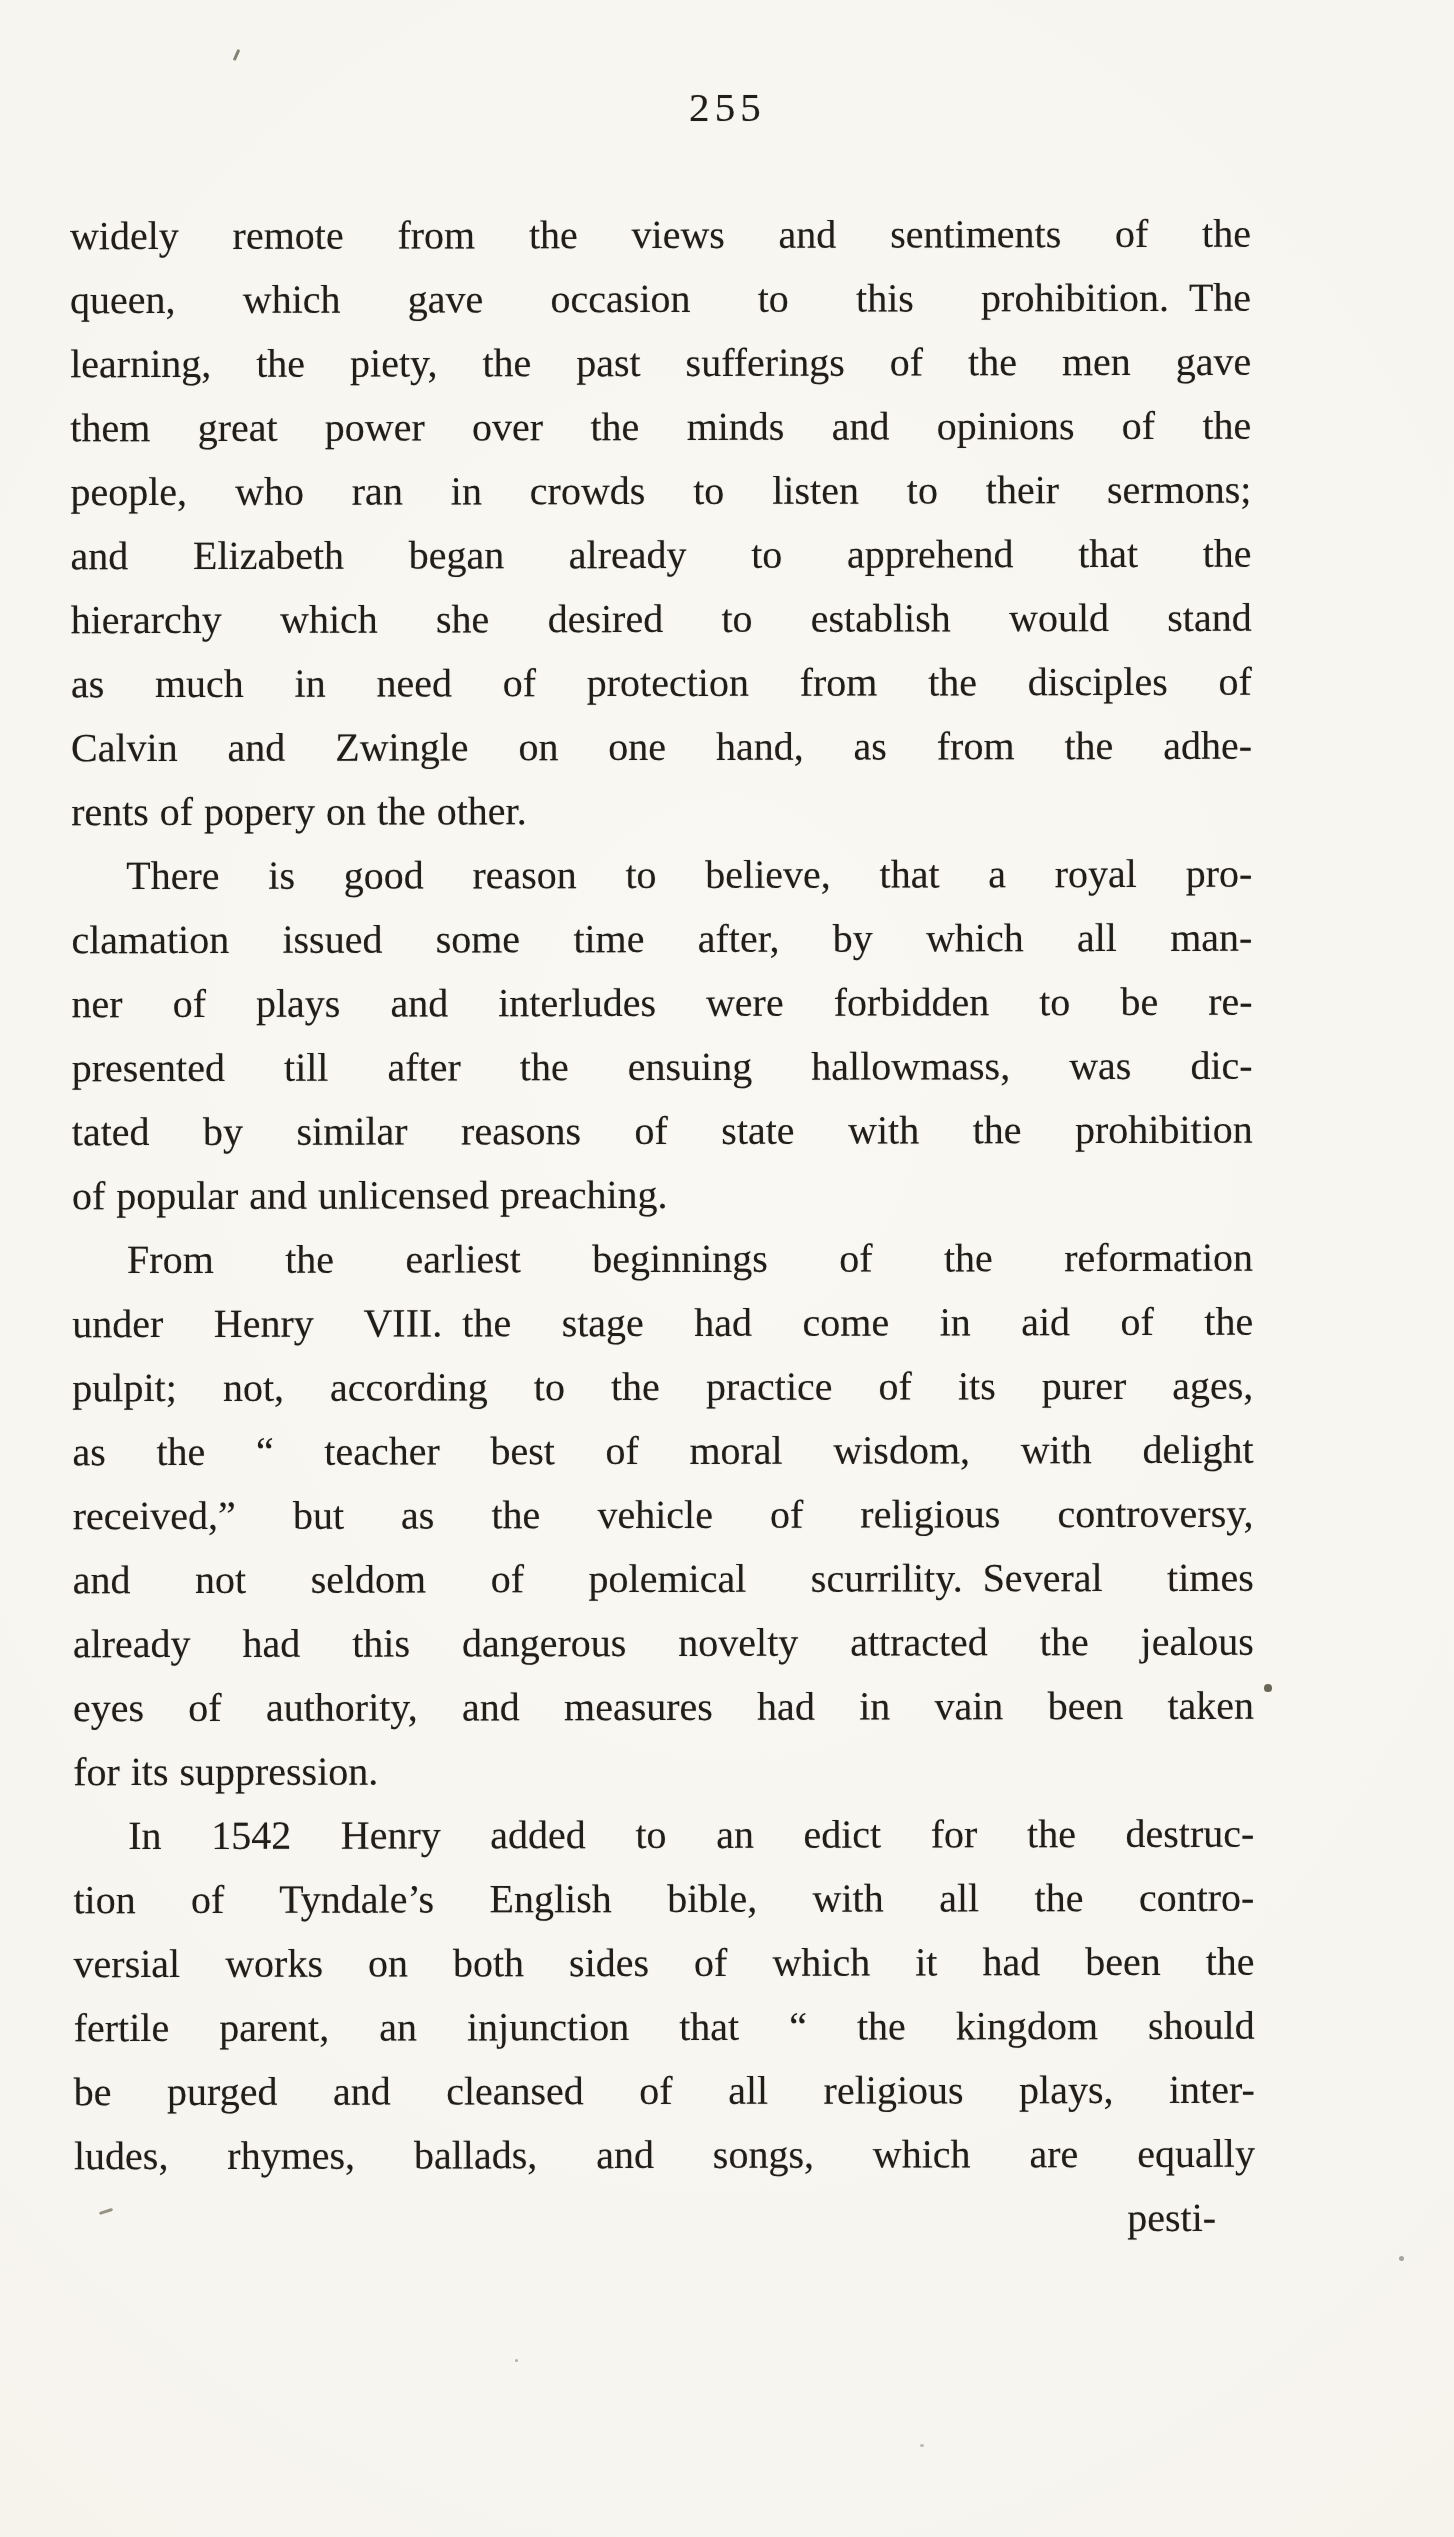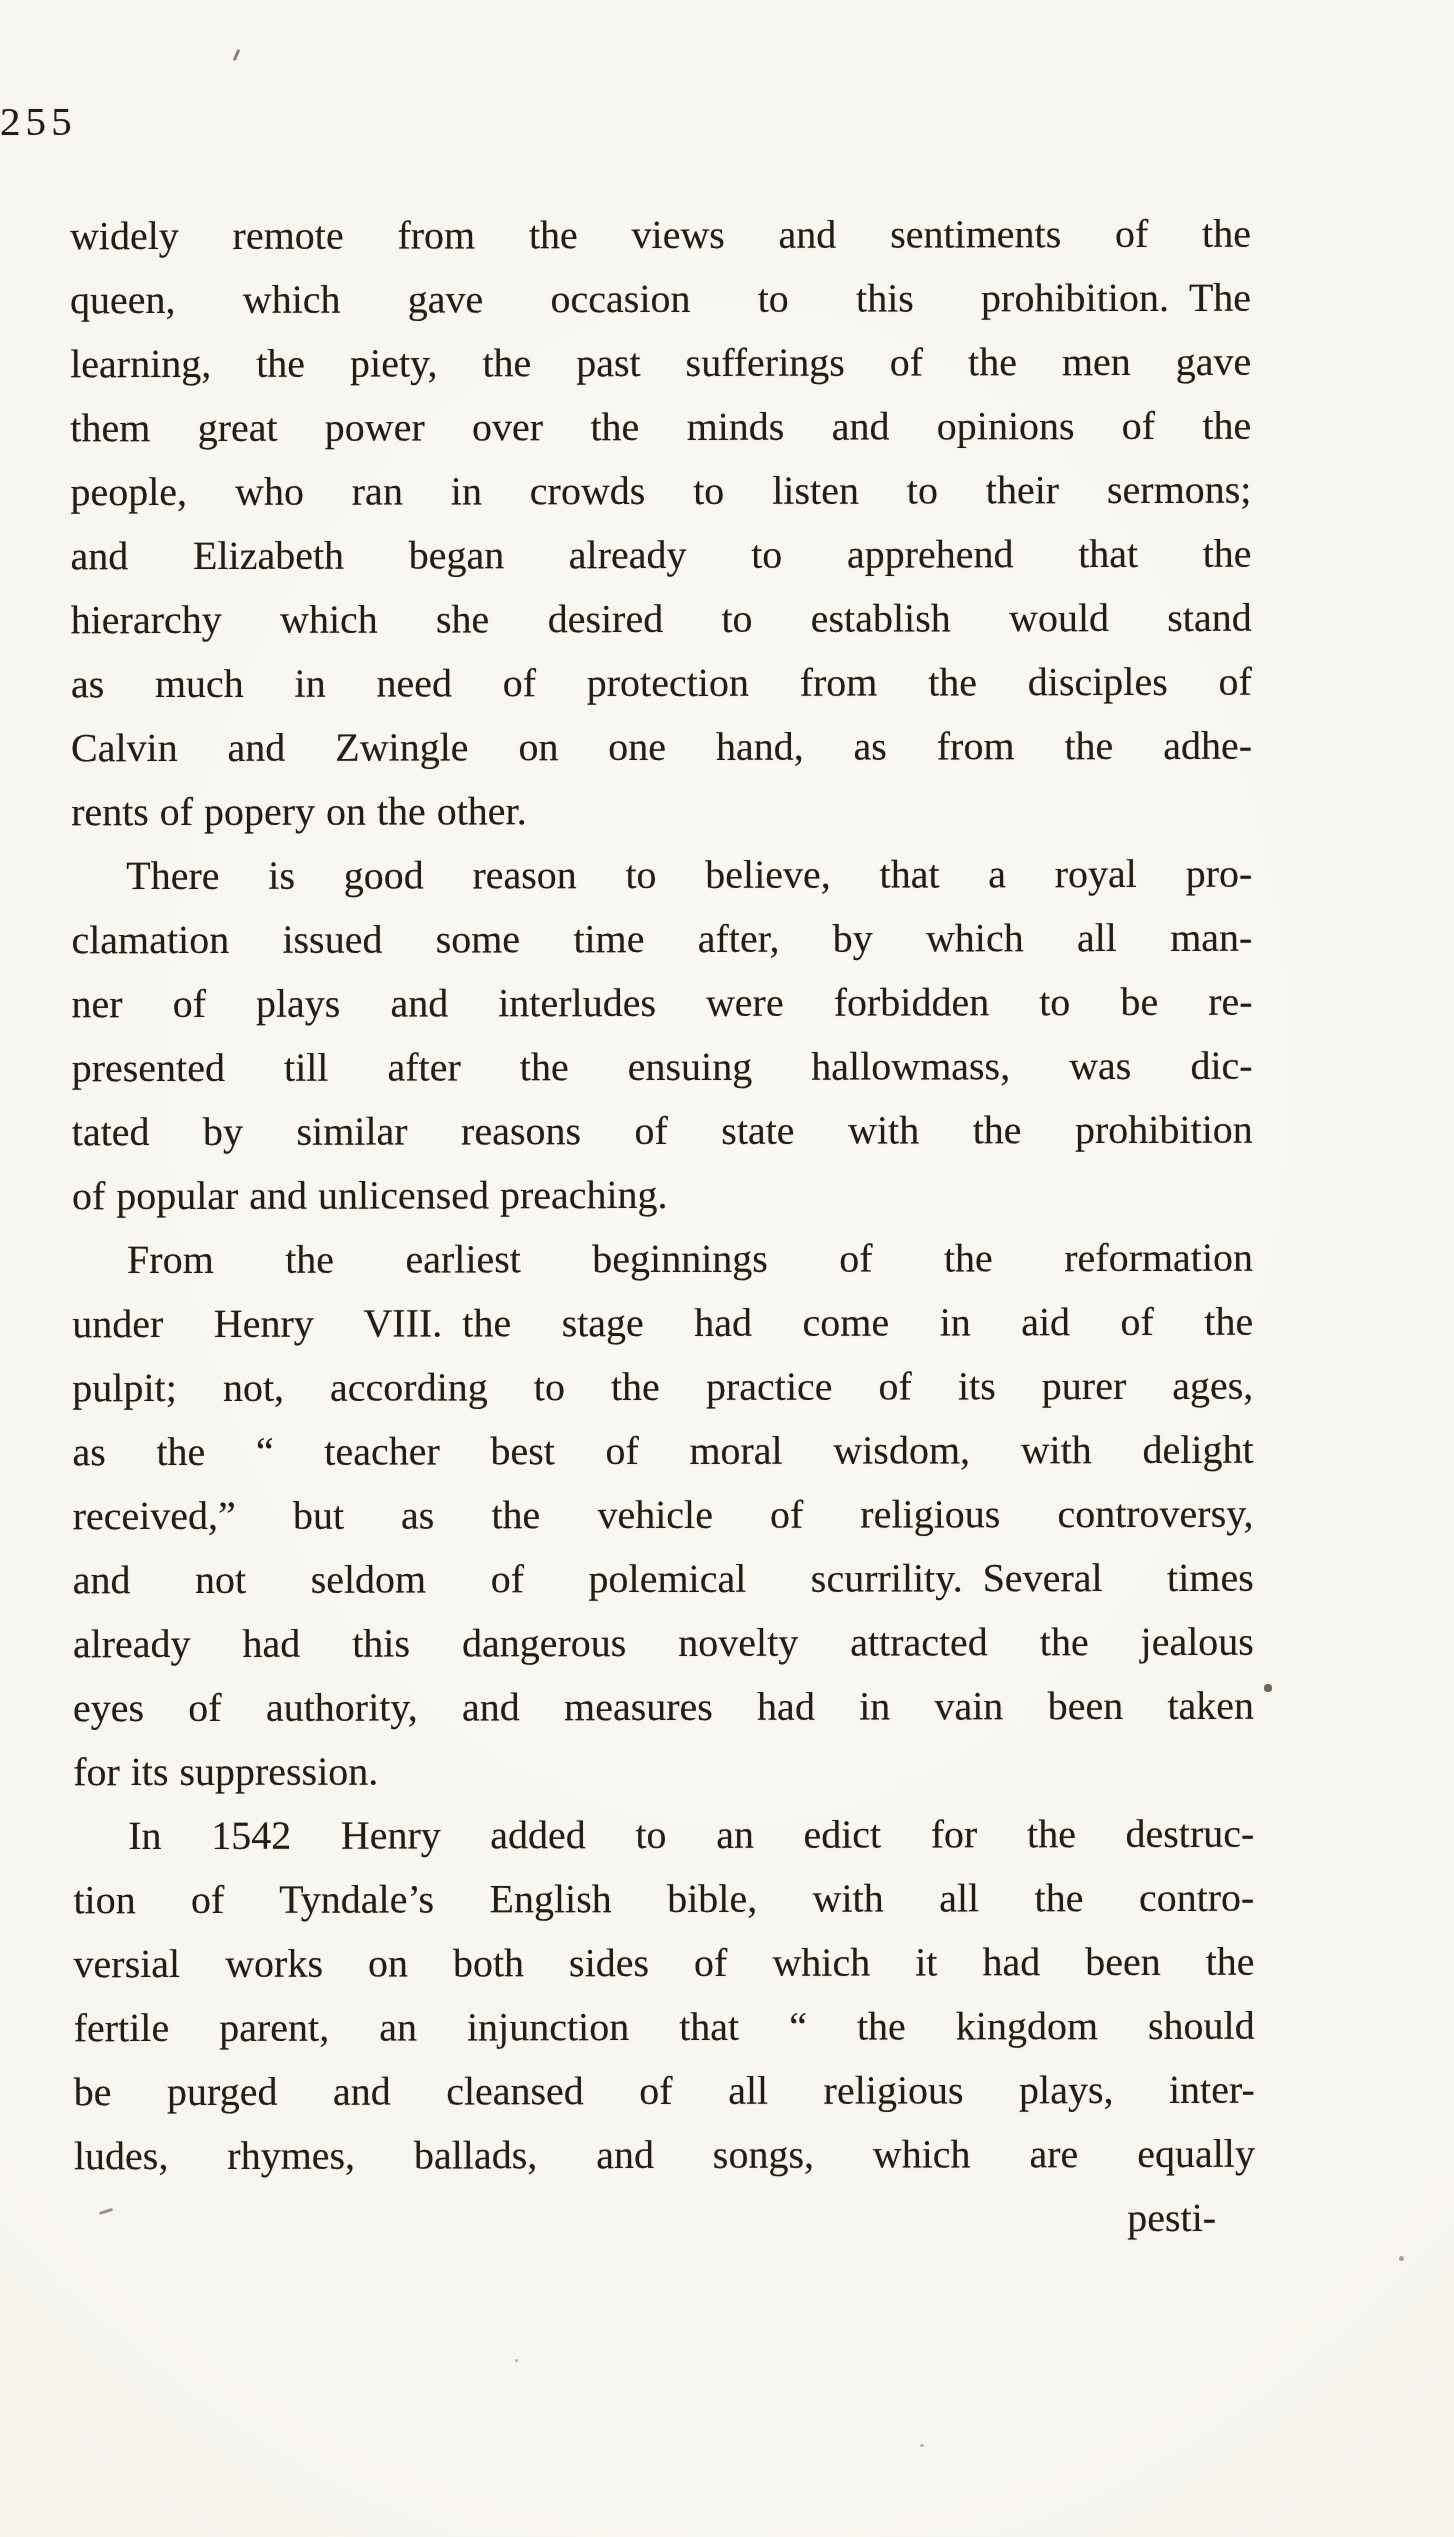--- a/index.html
+++ b/index.html
@@ -6,22 +6,22 @@
   html,body { width:1455px; height:2538px; overflow:hidden; }
   body{
     position:relative;
     background:
       radial-gradient(ellipse 135% 105% at 50% 42%,
         #faf8f3 0%, #f7f5ef 55%, #f1eee5 85%, #eae6db 100%);
     font-family:"Liberation Serif","DejaVu Serif",serif;
     color:#211e17;
   }
   .page-number{
-    position:absolute; top:97px; left:0; width:100%;
-    font-size:41px; letter-spacing:5.1px;
+    position:absolute; top:83px; left:0; width:100%;
+    text-align:center; font-size:41px; letter-spacing:5.1px;
     text-shadow:0 0 0.9px rgba(32,28,20,.45);
   }
   .text-block{
     position:absolute; top:203px; left:72px; width:1181px;
     font-size:40px; line-height:64px;
     transform:rotate(-0.12deg);
     text-shadow:0 0 1px rgba(32,28,20,.42);
   }
   .line{
     text-align:justify;

